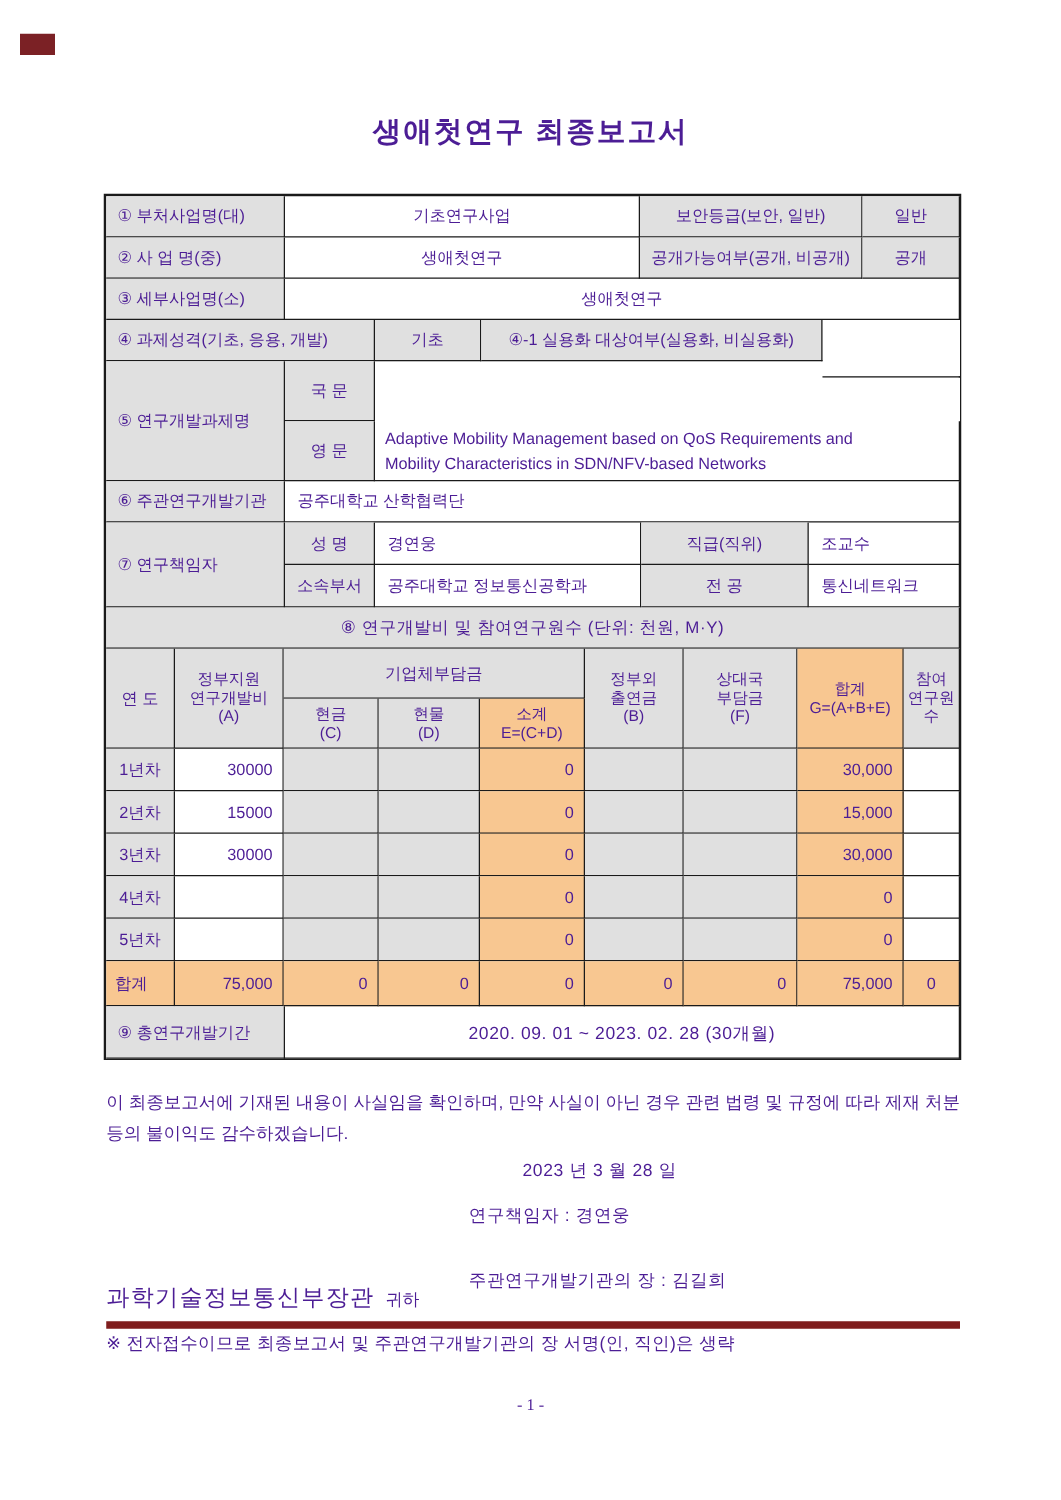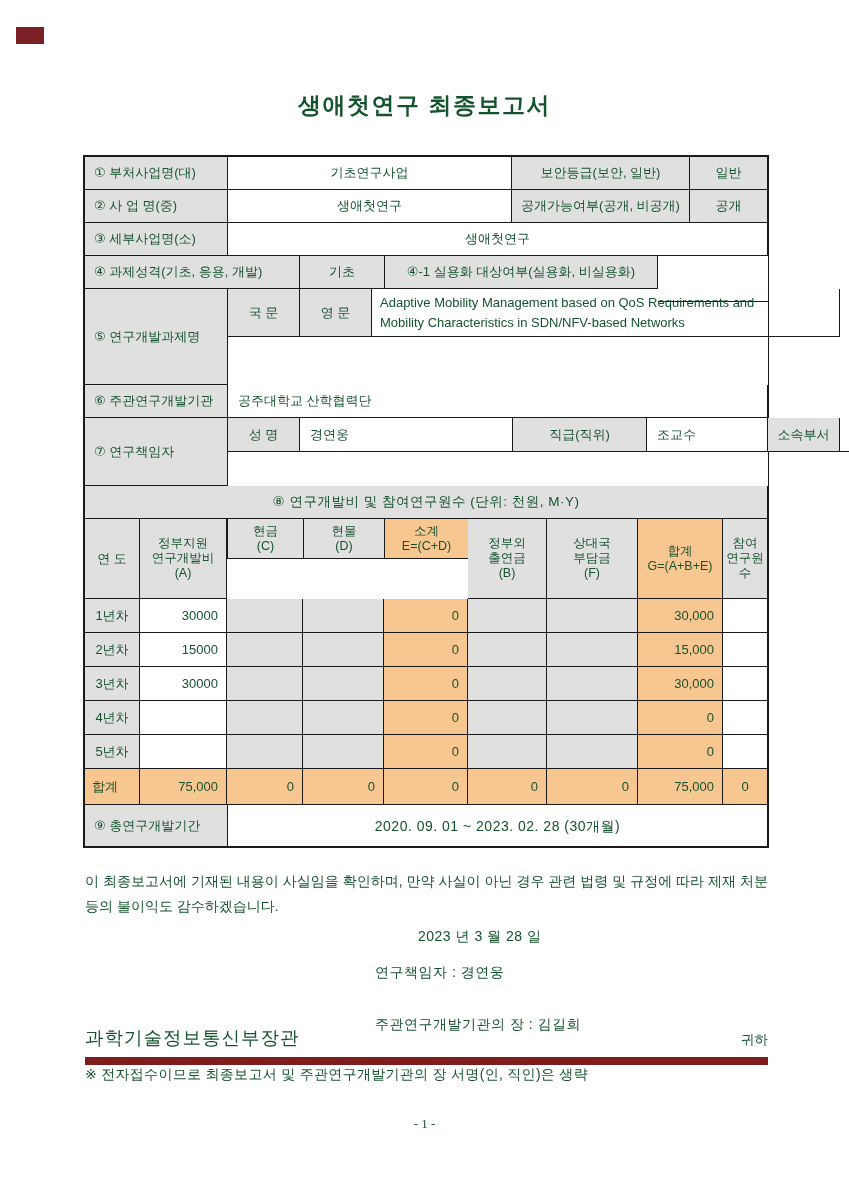--- a/index.html
+++ b/index.html
@@ -1,27 +1,27 @@
 <!DOCTYPE html>
 <html><head>
 <meta charset="utf-8">
 <style>
   html,body{margin:0;padding:0;background:#888;}
   .page{position:relative;width:849px;height:1200px;background:#ffffff;margin:0 auto;
-        font-family:"Liberation Sans","DejaVu Sans",sans-serif;color:#14532d;overflow:hidden;}
+        font-family:"Liberation Sans","DejaVu Sans",sans-serif;color:#4c1d95;overflow:hidden;}
   .corner-mark{position:absolute;left:16px;top:27px;width:28px;height:17px;background:#7b2125;}
   .title{position:absolute;top:90px;left:0;width:100%;text-align:center;margin:0;
          font-size:23px;font-weight:700;letter-spacing:1.5px;}
   .main-table{position:absolute;top:155px;left:83px;width:686px;box-sizing:border-box;
               border:2px solid #1a1a1a;border-right-width:1px;border-bottom-width:1px;}
   .tr{display:flex;align-items:stretch;}
   .td{box-sizing:border-box;border-right:1px solid #1a1a1a;border-bottom:1px solid #1a1a1a;
       display:flex;align-items:center;justify-content:center;font-size:13px;overflow:hidden;
       line-height:16px;}
-  .sub{display:flex;flex-direction:row;}
+  .sub{display:flex;flex-direction:column;}
   .g{background:#e0e0e0;}
   .or{background:#f8c791;}
   .lbl{background:#e0e0e0;justify-content:flex-start;padding-left:9px;}
   .left{justify-content:flex-start;padding-left:10px;}
   .num{justify-content:flex-end;padding-right:8px;}
   .txt{justify-content:flex-start;padding:2px 8px;white-space:pre-line;text-align:left;line-height:20px;}
   .pre{white-space:pre-line;text-align:center;line-height:15px;font-size:12.5px;}
   .h33{height:33px;}.h34{height:34px;}.h48{height:48px;}.h96{height:96px;}.h68{height:68px;}
   .h80{height:80px;}.h40{height:40px;}.h36{height:36px;}.h42{height:42px;}
   .w143{width:143px;}.w284{width:284px;}.w178{width:178px;}.w78{width:78px;}.w540{width:540px;}
@@ -30,22 +30,22 @@
   .w55{width:55px;}.w87{width:87px;}.w76{width:76px;}.w81{width:81px;}.w84{width:84px;}
   .w79{width:79px;}.w91{width:91px;}.w45{width:45px;}.w241{width:241px;}.w683{width:683px;}
   .band{font-size:13.5px;letter-spacing:0.5px;}
   .period{font-size:14px;letter-spacing:0.5px;}
   .declaration{position:absolute;top:855px;left:85px;width:683px;font-size:14px;
                line-height:25px;text-align:justify;}
   .sig-line{position:absolute;font-size:14px;letter-spacing:0.5px;}
   .date-line{top:928px;left:418px;}
   .pi-line{top:964px;left:375px;}
   .head-line{top:1016px;left:375px;}
-  .recipient{position:absolute;top:1025px;left:85px;width:683px;border-bottom:8px solid #7f1d1d;
-             padding-bottom:7px;display:flex;align-items:baseline;justify-content:space-between;}
+  .recipient{position:absolute;top:1025px;left:85px;width:683px;border-bottom:6px solid #7f1d1d;
+             padding-bottom:7px;display:flex;align-items:baseline;}
   .recipient-main{font-size:18.5px;letter-spacing:1px;}
   .recipient-suffix{font-size:13.5px;margin-left:9px;}
   .note-line{position:absolute;top:1066px;left:85px;width:683px;font-size:14px;letter-spacing:0.3px;}
   .page-num{position:absolute;top:1116px;left:0;width:100%;text-align:center;font-size:13px;
             font-family:"Liberation Serif","DejaVu Serif",serif;}
 </style>
 </head>
 <body>
 
 <div class="page">

